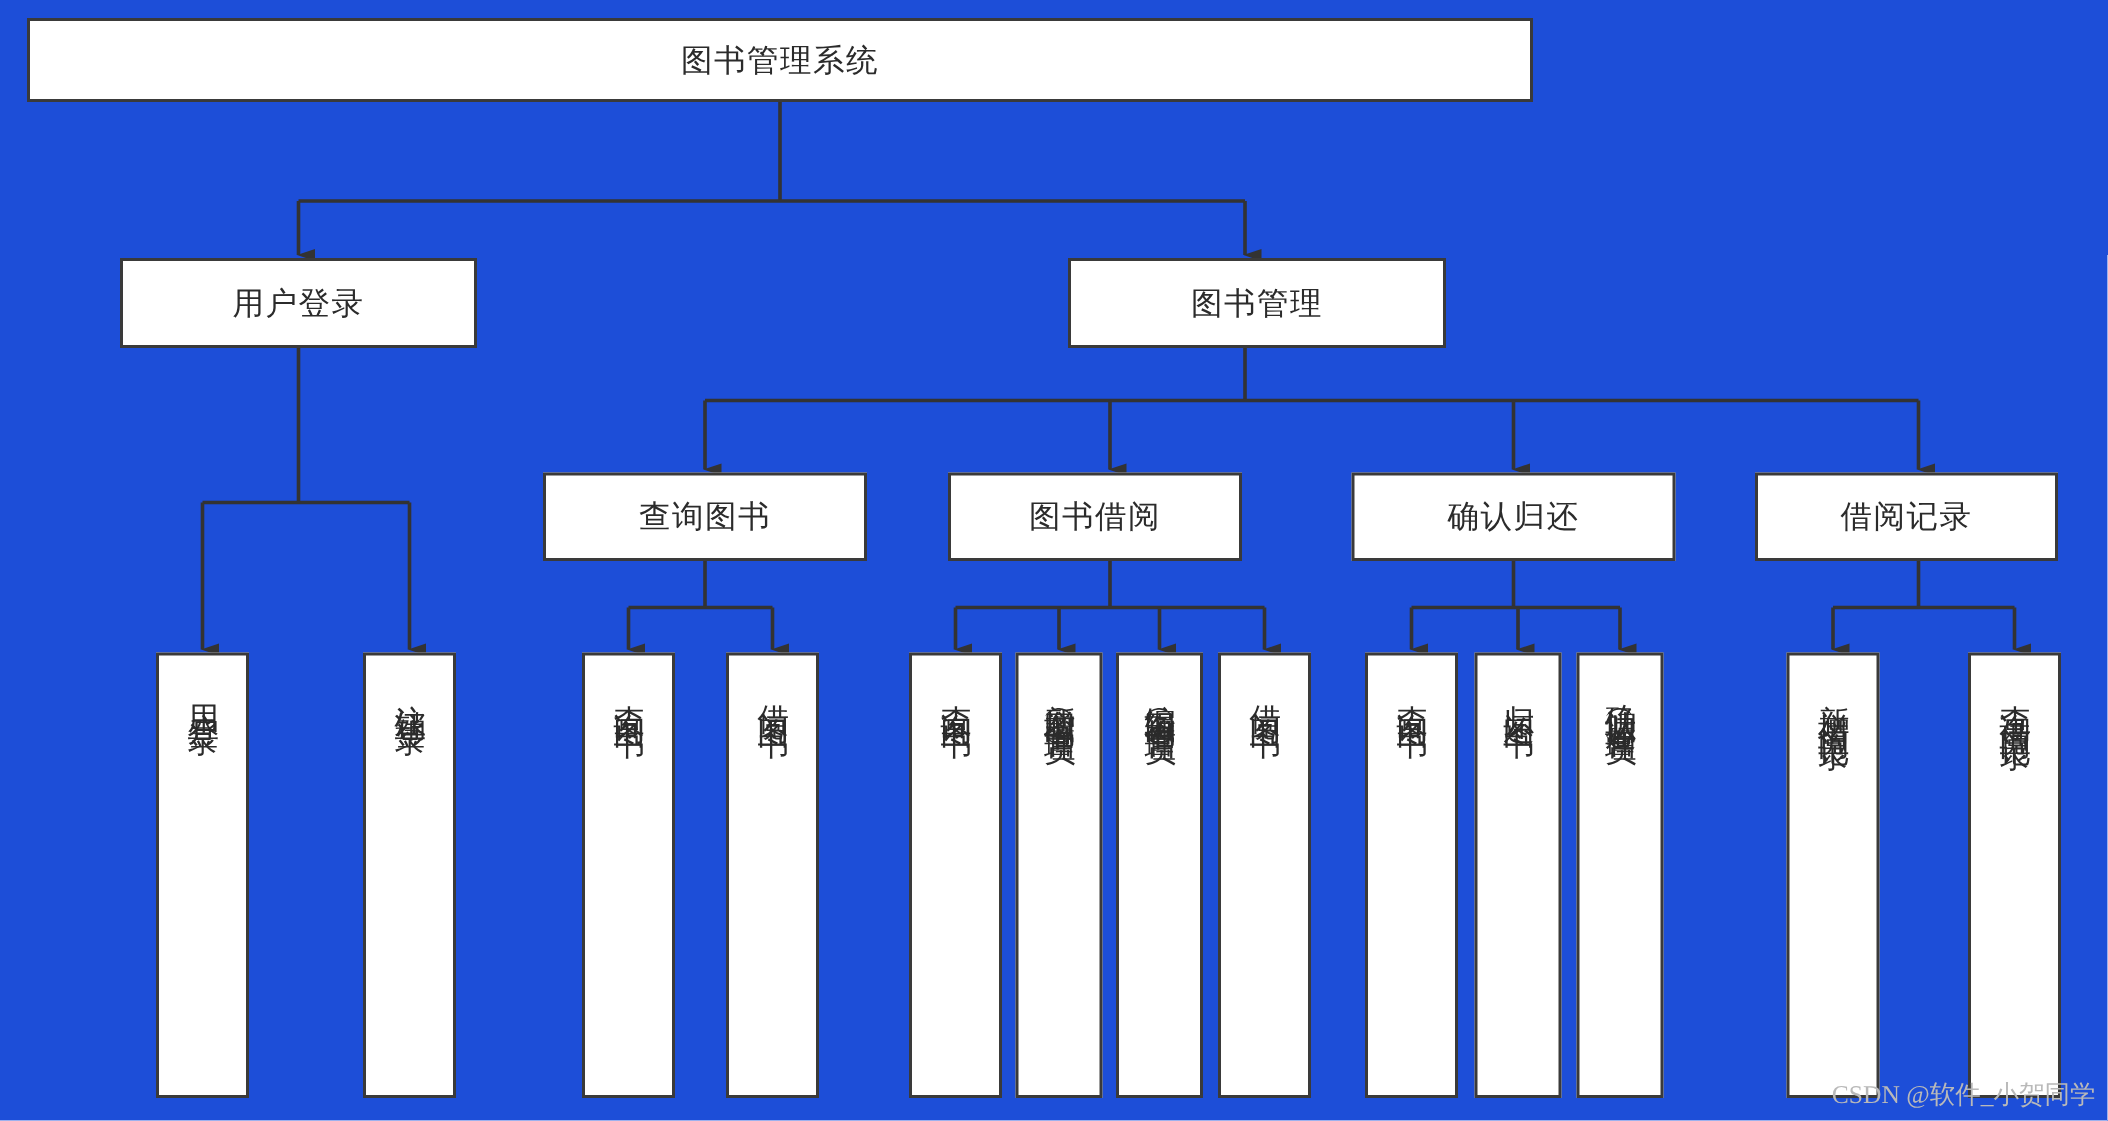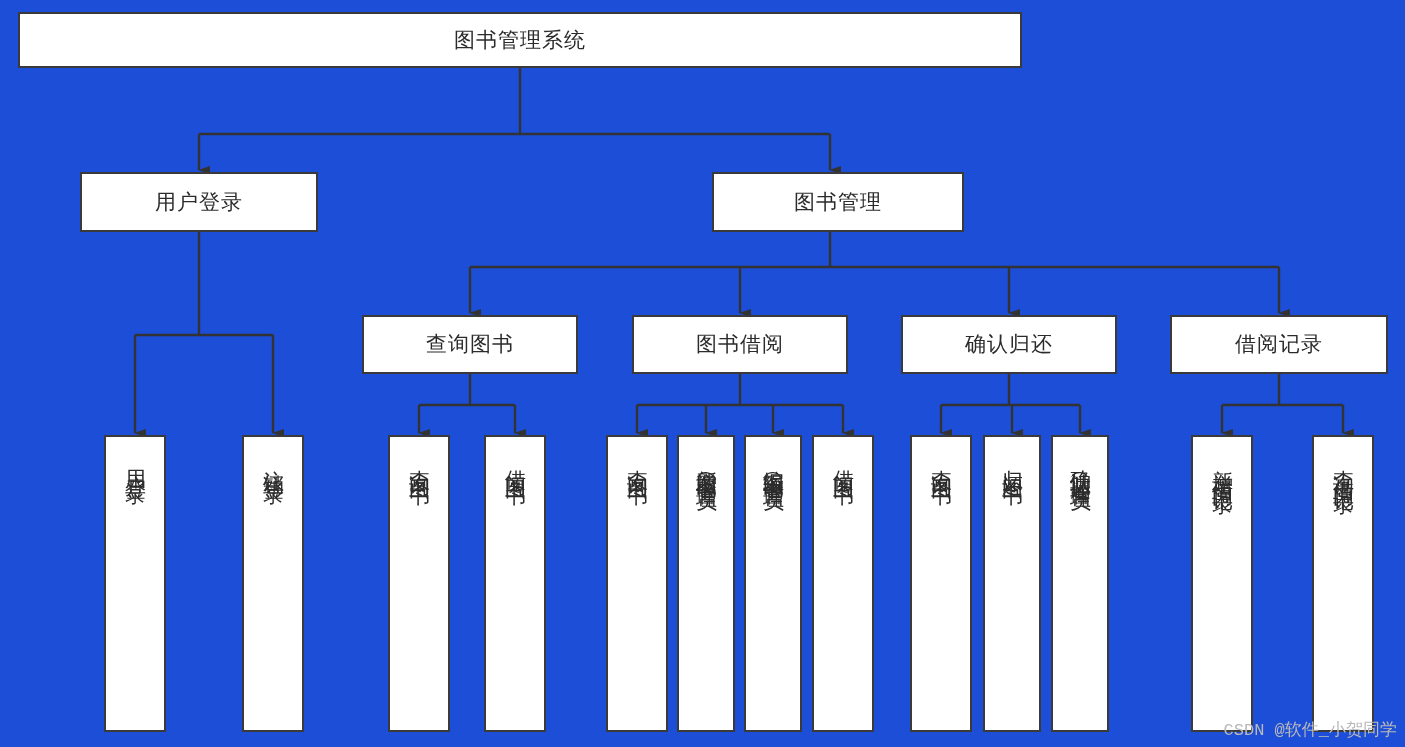--- a/index.html
+++ b/index.html
@@ -64,21 +64,21 @@
     letter-spacing: 3px;
   }
   .watermark {
     position: absolute;
     right: 8px;
     bottom: 6px;
     font-size: 17px;
     color: #b9b9b9;
     z-index: 5;
     white-space: nowrap;
-    font-family: Liberation Mono, monospace;
+    font-family: Liberation Serif, serif;
   }
 </style>
 </head>
 <body>
 
 <div id="diagram-canvas">
 
   <svg id="connector-layer" viewBox="0 0 1405 747" width="1405" height="747" xmlns="http://www.w3.org/2000/svg">
     <defs>
       <marker id="arrowhead" markerWidth="10" markerHeight="12" refX="4.5" refY="11" orient="auto" markerUnits="userSpaceOnUse">
@@ -128,27 +128,27 @@
       </div>
       <div class="node horizontal" style="left: 80px; top: 172px; width: 238px; height: 60px;">
         <span class="node-label">用户登录</span>
       </div>
       <div class="node horizontal" style="left: 712px; top: 172px; width: 252px; height: 60px;">
         <span class="node-label">图书管理</span>
       </div>
       <div class="node horizontal" style="left: 362px; top: 315px; width: 216px; height: 59px;">
         <span class="node-label">查询图书</span>
       </div>
-      <div class="node horizontal" style="left: 632px; top: 315px; width: 216px; height: 59px;">
+      <div class="node horizontal" style="left: 632px; top: 315px; width: 196px; height: 59px;">
         <span class="node-label">图书借阅</span>
       </div>
       <div class="node horizontal" style="left: 901px; top: 315px; width: 216px; height: 59px;">
         <span class="node-label">确认归还</span>
       </div>
-      <div class="node horizontal" style="left: 1170px; top: 315px; width: 218px; height: 59px;">
+      <div class="node horizontal" style="left: 1170px; top: 315px; width: 202px; height: 59px;">
         <span class="node-label">借阅记录</span>
       </div>
       <div class="node vertical" style="left: 104px; top: 435px; width: 62px; height: 297px;">
         <span class="node-label">用户登录</span>
       </div>
       <div class="node vertical" style="left: 242px; top: 435px; width: 62px; height: 297px;">
         <span class="node-label">注销登录</span>
       </div>
       <div class="node vertical" style="left: 388px; top: 435px; width: 62px; height: 297px;">
         <span class="node-label">查询图书</span>

